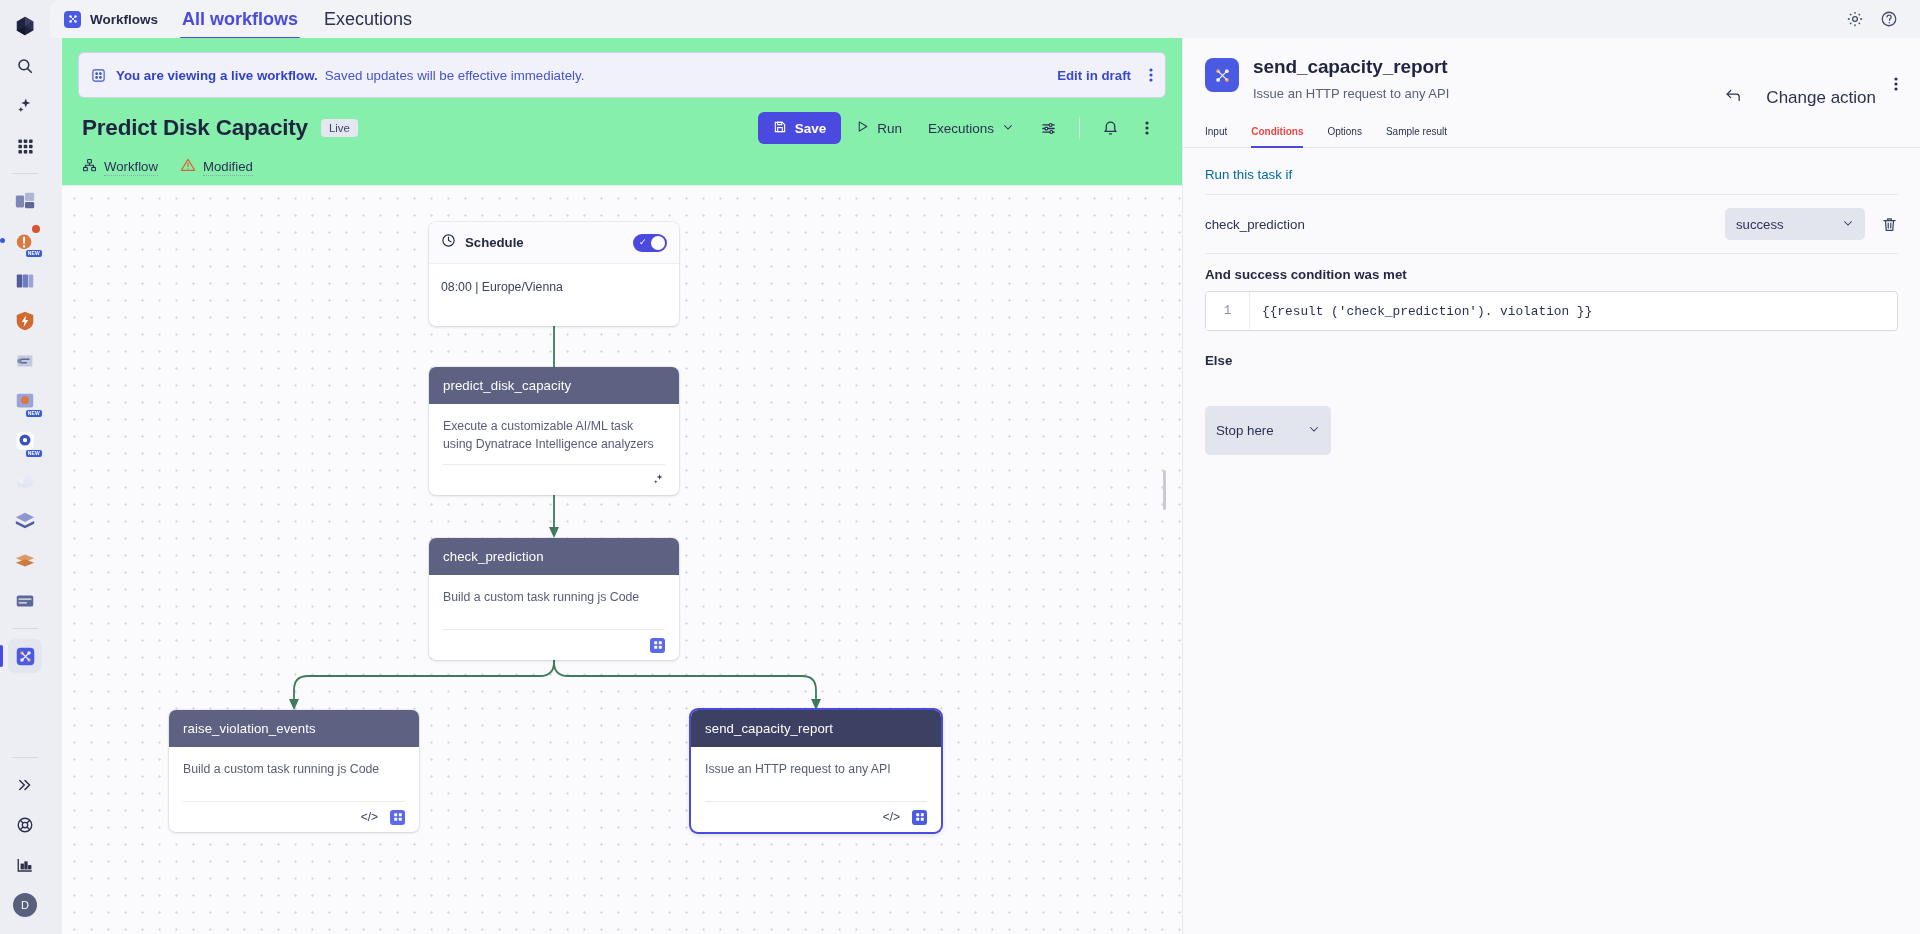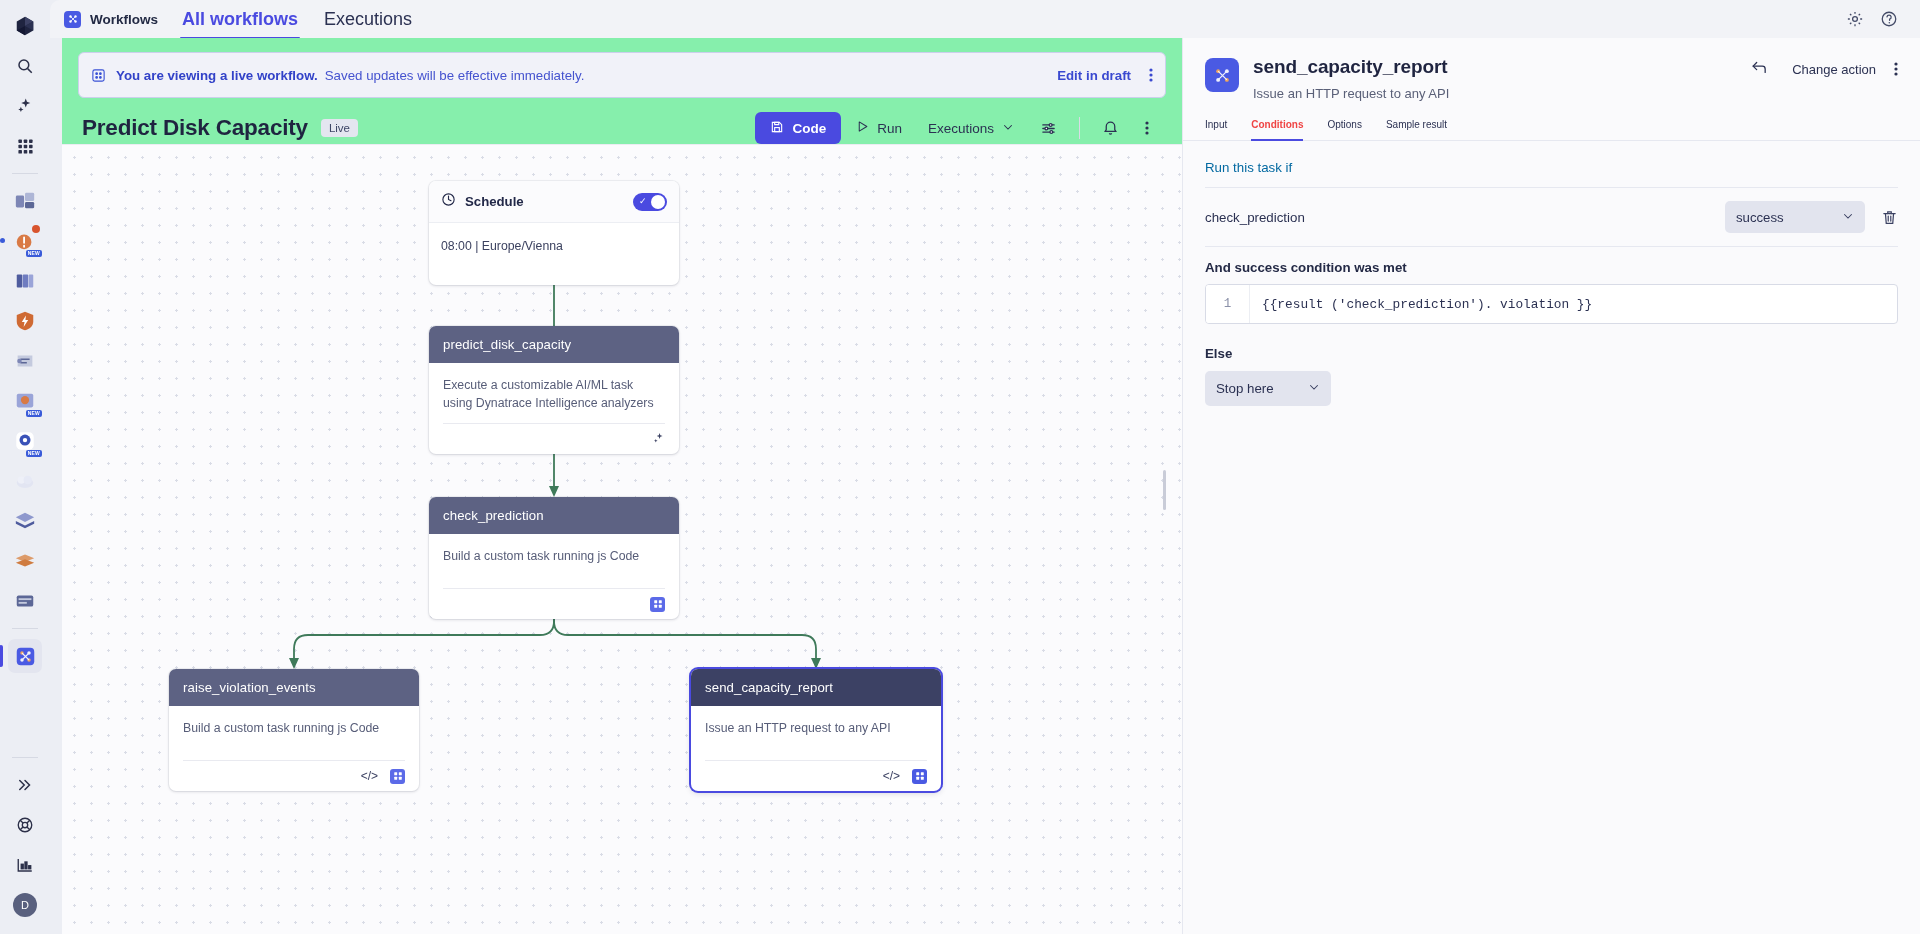--- a/index.html
+++ b/index.html
@@ -179,21 +179,21 @@
   .panel-head-row { display:flex; align-items:flex-start; }
   .panel-icon {
     width:34px; height:34px; border-radius:8px; background:#4a5ae3;
     display:flex; align-items:center; justify-content:center; flex:0 0 34px; margin-top:2px;
   }
   .panel-titles { margin-left:14px; }
   .panel-title { font-size:19px; font-weight:bold; color:#1f2440; letter-spacing:-.1px; }
   .panel-sub { font-size:13px; color:#5a6078; margin-top:8px; }
   .panel-head-right { margin-left:auto; display:flex; align-items:center; gap:18px; margin-top:4px;}
   .change-action {
-    display:flex; align-items:center; gap:24px; font-size:13px; color:#2b3152; cursor:pointer;
+    display:flex; align-items:center; gap:24px; font-size:17px; color:#2b3152; cursor:pointer;margin-top:28px;
   }
   .panel-tabs { display:flex; gap:24px; padding: 18px 22px 0 22px; border-bottom:1px solid #e6e8f0; }
   .p-tab { font-size:10px; color:#2b3152; padding-bottom:10px; cursor:pointer; position:relative; }
   .p-tab.active { color:#ef4444; font-weight:600; }
   .p-tab.active::after { content:''; position:absolute; left:0; right:0; bottom:-1px; height:2.5px; background:#4a4ae0; }
 
   .panel-body { padding: 0 22px; }
   .sec-label { font-size:13.3px; color:#0369a1; font-weight:400; padding: 19px 0 12px; }
   .hr { height:1px; background:#e6e8f0; }
   .cond-row { display:flex; align-items:center; padding: 13px 0; }
@@ -215,22 +215,22 @@
     font-family:"Liberation Mono", monospace;
     display:flex; align-items:center; justify-content:center; border-right:1px solid #eceef3;
   }
   .code-text {
     flex:1 1 auto; display:flex; align-items:center; padding-left:12px;
     font-family:"Liberation Mono", monospace; font-size:12.8px; color:#2b3152;
     white-space: pre;
   }
   .else-label { font-size:13.3px; color:#242a46; font-weight:600; padding: 22px 0 10px; }
   .select-wide {
-    width:126px; height:35px; background:#e2e4ee; border-radius:5px;
-    display:flex; align-items:center; padding:0 11px; font-size:13.3px; color:#2b3152; cursor:pointer;
+    width:126px; height:49px; background:#e2e4ee; border-radius:5px;
+    display:flex; align-items:center; padding:0 11px; font-size:13.3px; color:#2b3152; cursor:pointer;margin-top:28px;
   }
   .panel-scroll-thumb {
     position:absolute; left: 1163px; top: 470px; width: 3px; height: 40px;
     background:#c9ccd8; border-radius:2px;
   }
 </style>
 </head>
 <body>
 
 <div id="app">
@@ -460,21 +460,21 @@
           <span class="wf-live">Live</span>
           <span class="wf-actions">
             <button class="btn-save">
               <span>
                 <svg width="14" height="14" viewBox="0 0 24 24" fill="none" stroke="#fff" stroke-width="1.9">
                   <path d="M4 4 h12 l4 4 v12 H4 Z"></path>
                     <rect x="8" y="13" width="8" height="7"></rect>
                     <path d="M8 4 h7 v4 H8 Z"></path>
                 </svg>
               </span>
-              <span>Code</span>
+              <span>Save</span>
             </button>
             <button class="btn-ghost">
               <span>
                 <svg width="13" height="13" viewBox="0 0 24 24" fill="none" stroke="#2b3152" stroke-width="1.9" stroke-linejoin="round">
                   <path d="M6 3.5 L20 12 L6 20.5 Z"></path>
                 </svg>
               </span>
               <span>Run</span>
             </button>
             <button class="btn-ghost">
@@ -505,20 +505,43 @@
             <button class="btn-ghost">
               <svg width="4" height="16" viewBox="0 0 4 16" fill="#2b3152">
                 <circle cx="2" cy="3" r="1.6"></circle>
                   <circle cx="2" cy="8" r="1.6"></circle>
                   <circle cx="2" cy="13" r="1.6"></circle>
               </svg>
             </button>
           </span>
         </div>
 
+        <div class="wf-sub">
+          <span class="wf-sub-item">
+            <span>
+              <svg width="15" height="15" viewBox="0 0 24 24" fill="none" stroke="#2b3152" stroke-width="1.7">
+                <rect x="9" y="2.5" width="6" height="5.5" rx="1"></rect>
+                <rect x="2.5" y="15" width="6" height="5.5" rx="1"></rect>
+                <rect x="15.5" y="15" width="6" height="5.5" rx="1"></rect>
+                <path d="M12 8 v3.5 M5.5 15 v-3.5 h13 V15"></path>
+              </svg>
+            </span>
+            <span class="wf-sub-label">Workflow</span>
+          </span>
+          <span class="wf-sub-item">
+            <span>
+              <svg width="16" height="16" viewBox="0 0 24 24" fill="none" stroke="#d9643a" stroke-width="1.8" stroke-linejoin="round">
+                <path d="M12 3.5 L22 20 H2 Z"></path>
+                  <line x1="12" y1="9.5" x2="12" y2="14.5" stroke-linecap="round"></line>
+                <circle cx="12" cy="17.3" r=".9" fill="#d9643a" stroke="none"></circle>
+              </svg>
+            </span>
+            <span class="wf-sub-label">Modified</span>
+          </span>
+        </div>
 
         <div class="flow">
           <div class="flow-inner">
 
             <svg class="edges">
 
               <line x1="492" y1="140" x2="492" y2="187" stroke="#3f7a5a" stroke-width="1.8"></line>
               <polygon points="492,197 487,186 497,186" fill="#3f7a5a"></polygon>
 
               <line x1="492" y1="295" x2="492" y2="342" stroke="#3f7a5a" stroke-width="1.8"></line>

